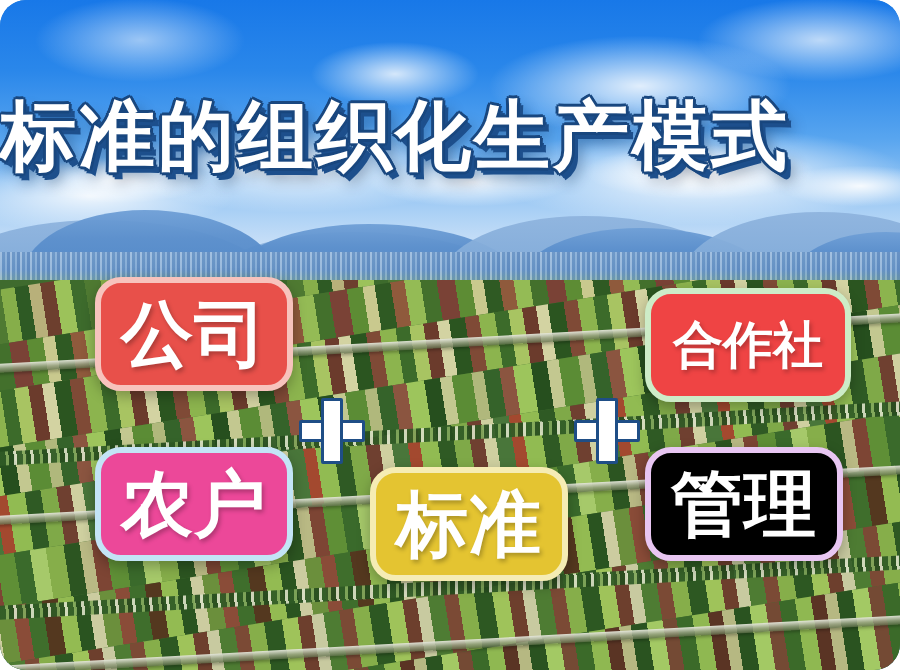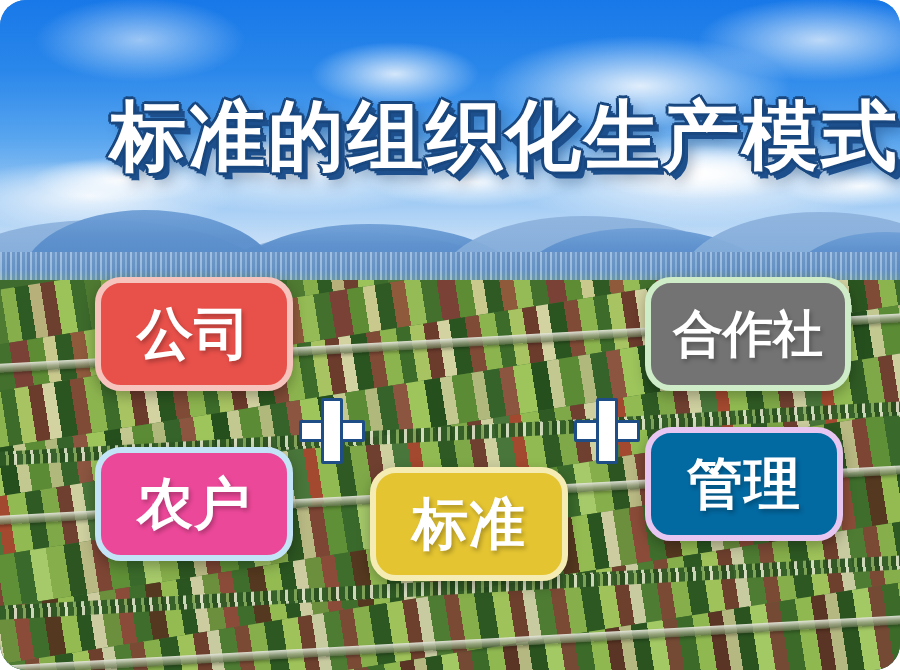--- a/index.html
+++ b/index.html
@@ -126,21 +126,21 @@
         #264c1e 9px, #264c1e 14px,
         #d8dfc4 14px, #d8dfc4 17px);
     opacity: .92;
   }
 
   
   .title {
     position: absolute;
     left: 0; top: 86px;
     width: 900px;
-    text-align: right;
+    text-align: left;
     font-size: 76px;
     font-weight: 700;
     letter-spacing: 3px;
     color: #ffffff;
     font-family: "Liberation Sans", "DejaVu Sans", sans-serif;
     text-shadow:
       -2px -2px 0 #19477f, 2px -2px 0 #19477f,
       -2px  2px 0 #19477f, 2px  2px 0 #19477f,
       -3px  0   0 #19477f, 3px  0   0 #19477f,
        0   -3px 0 #19477f, 0    3px 0 #19477f,
@@ -167,21 +167,21 @@
     box-sizing: border-box;
     display: flex;
     align-items: center;
     justify-content: center;
     box-shadow: 0 5px 14px rgba(0,0,0,.28);
   }
   .chip.wide { width: 206px; }
   .chip span {
     color: #ffffff;
     font-weight: 700;
-    font-size: 56px;
+    font-size: 72px;
     letter-spacing: 1px;
     line-height: 1;
     white-space: nowrap;
     text-shadow: 2px 3px 4px rgba(0,0,0,.25);
     font-family: "Liberation Sans", "DejaVu Sans", sans-serif;
   }
   .chip.three span { font-size: 50px; letter-spacing: 0px; }
 
   .plus {
     position: absolute;
@@ -254,33 +254,33 @@
 
   <div class="title">标准的组织化生产模式</div>
 
   <div class="grid">
 
     <div class="chip" style="left:95px; top:277px; background:#e8504a; border-color:#f7c3bd;">
       <span>公司</span>
     </div>
 
 
-    <div class="chip wide three" style="left:645px; top:277px; background:#737373; border-color:#cdecc7;align-items:center;">
+    <div class="chip wide three" style="left:645px; top:288px; background:#ef4444; border-color:#cdecc7;align-items:center;">
       <span>合作社</span>
     </div>
 
     <div class="chip" style="left:95px; top:447px; background:#ec4899; border-color:#c3e4f6;">
       <span>农户</span>
     </div>
 
     <div class="chip" style="left:370px; top:447px; background:#e4c431; border-color:#f5ecb4;margin-top:20px;">
       <span>标准</span>
     </div>
 
-    <div class="chip" style="left:645px; top:427px; background:#0369a1; border-color:#e8c6f2;">
+    <div class="chip" style="left:645px; top:447px; background:#000000; border-color:#e8c6f2;">
       <span>管理</span>
     </div>
 
     <div class="plus" style="left:297px; top:396px;">
       <div class="bar h"></div>
       <div class="bar v"></div>
       <div class="cover h"></div>
     </div>
 
     <div class="plus" style="left:572px; top:396px;">

